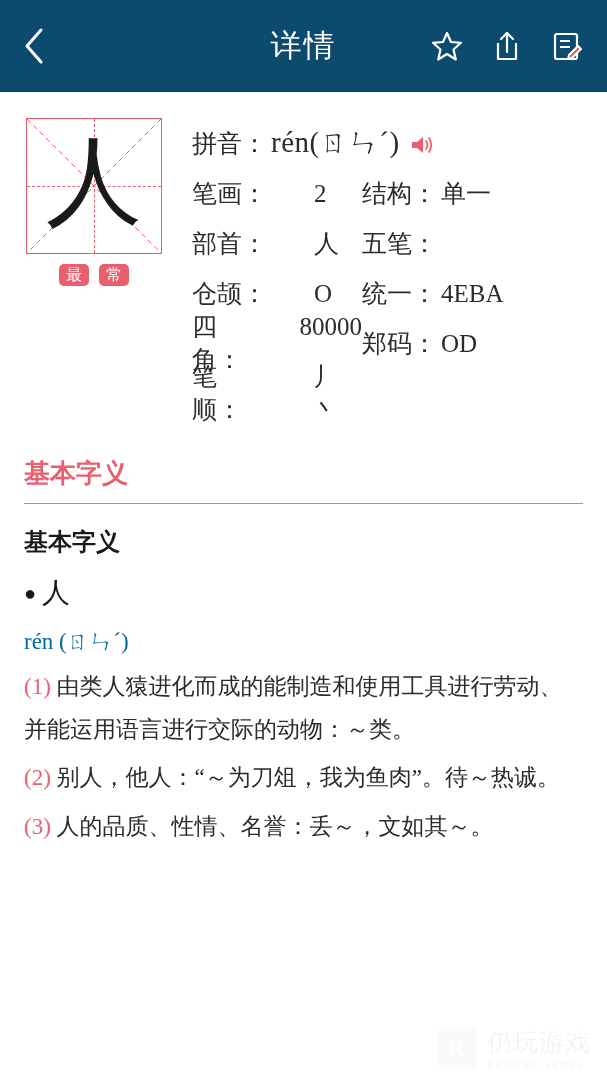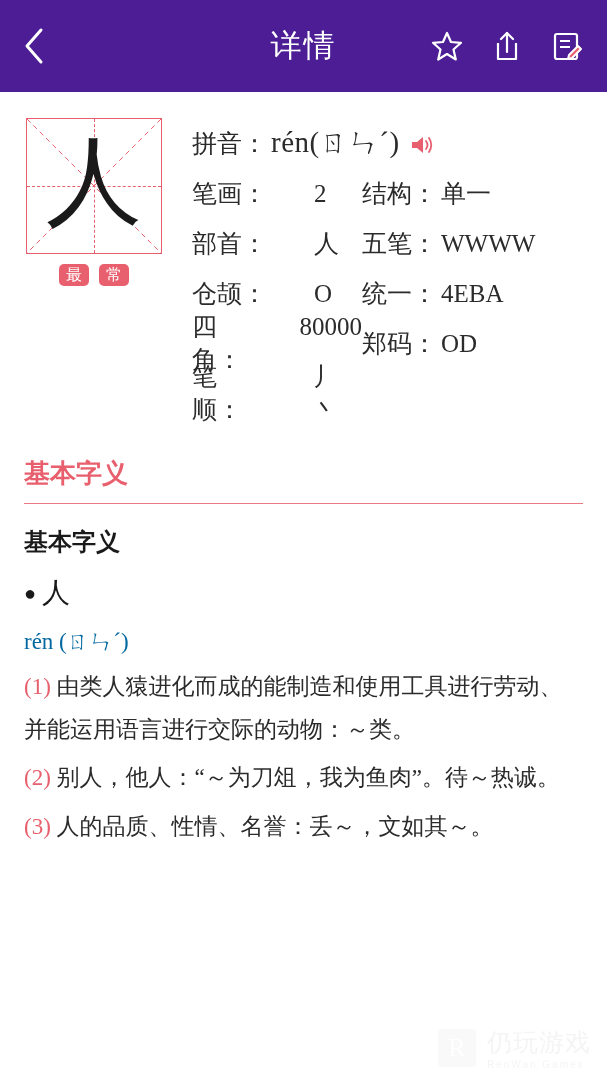--- a/index.html
+++ b/index.html
@@ -14,21 +14,21 @@
     position: relative;
     width: 607px;
     height: 1080px;
     background: #ffffff;
     overflow: hidden;
   }
 
   
   .header {
     height: 92px;
-    background: #4c1d95;
+    background: #0c4a6e;
     display: flex;
     align-items: center;
     padding: 0 22px;
     position: relative;
   }
   .back-btn {
     width: 44px;
     height: 44px;
     display: flex;
     align-items: center;
@@ -290,21 +290,20 @@
         </span>
       </div>
 
       <div class="frow">
         <span class="fcell first">
           <span class="flabel">部首：</span>
           <span class="fvalue">人</span>
         </span>
         <span class="fcell">
           <span class="flabel">五笔：</span>
-          <span class="fvalue">WWWW</span>
         </span>
       </div>
 
       <div class="frow">
         <span class="fcell first">
           <span class="flabel">仓颉：</span>
           <span class="fvalue">O</span>
         </span>
         <span class="fcell">
           <span class="flabel">统一：</span>

